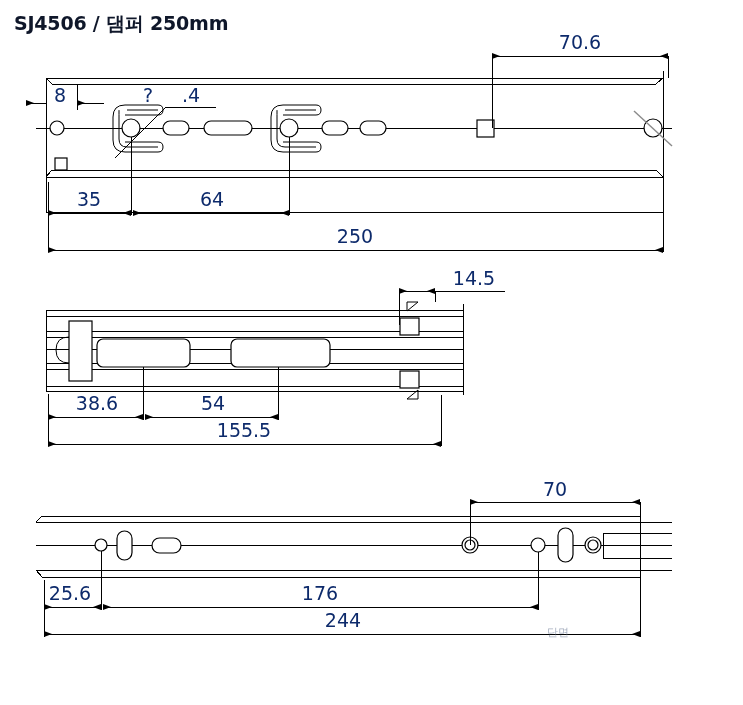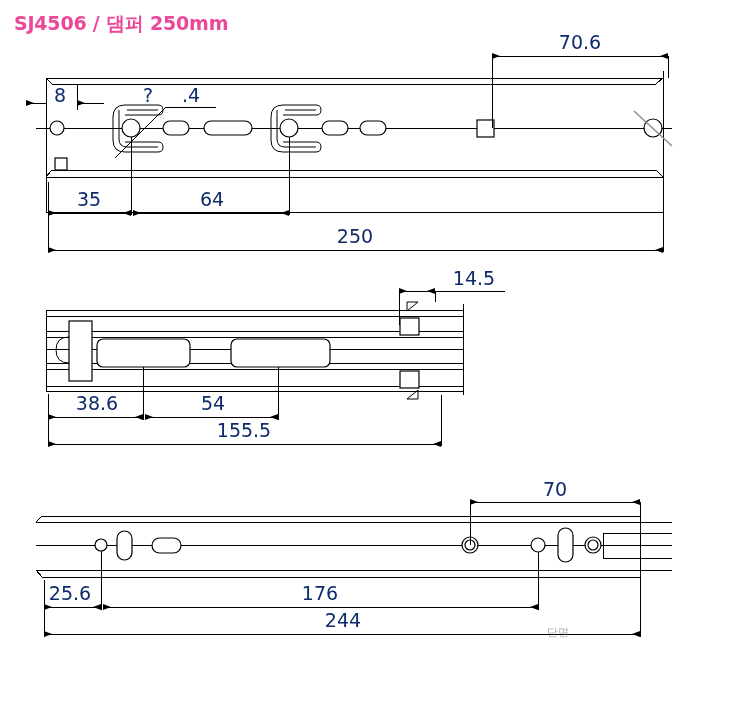--- a/index.html
+++ b/index.html
@@ -19,21 +19,21 @@
     top: 0; left: 0;
     width: 743px;
     height: 705px;
   }
   #title-text {
     position: absolute;
     left: 14px;
     top: 11px;
     font-size: 19px;
     font-weight: bold;
-    color: #ec4899;
+    color: #0f172a;
     letter-spacing: -0.2px;
     white-space: nowrap;
     font-family: "DejaVu Sans", "Liberation Sans", sans-serif;
   }
   svg#cad {
     position: absolute;
     top: 0; left: 0;
     width: 743px;
     height: 705px;
     display: block;

